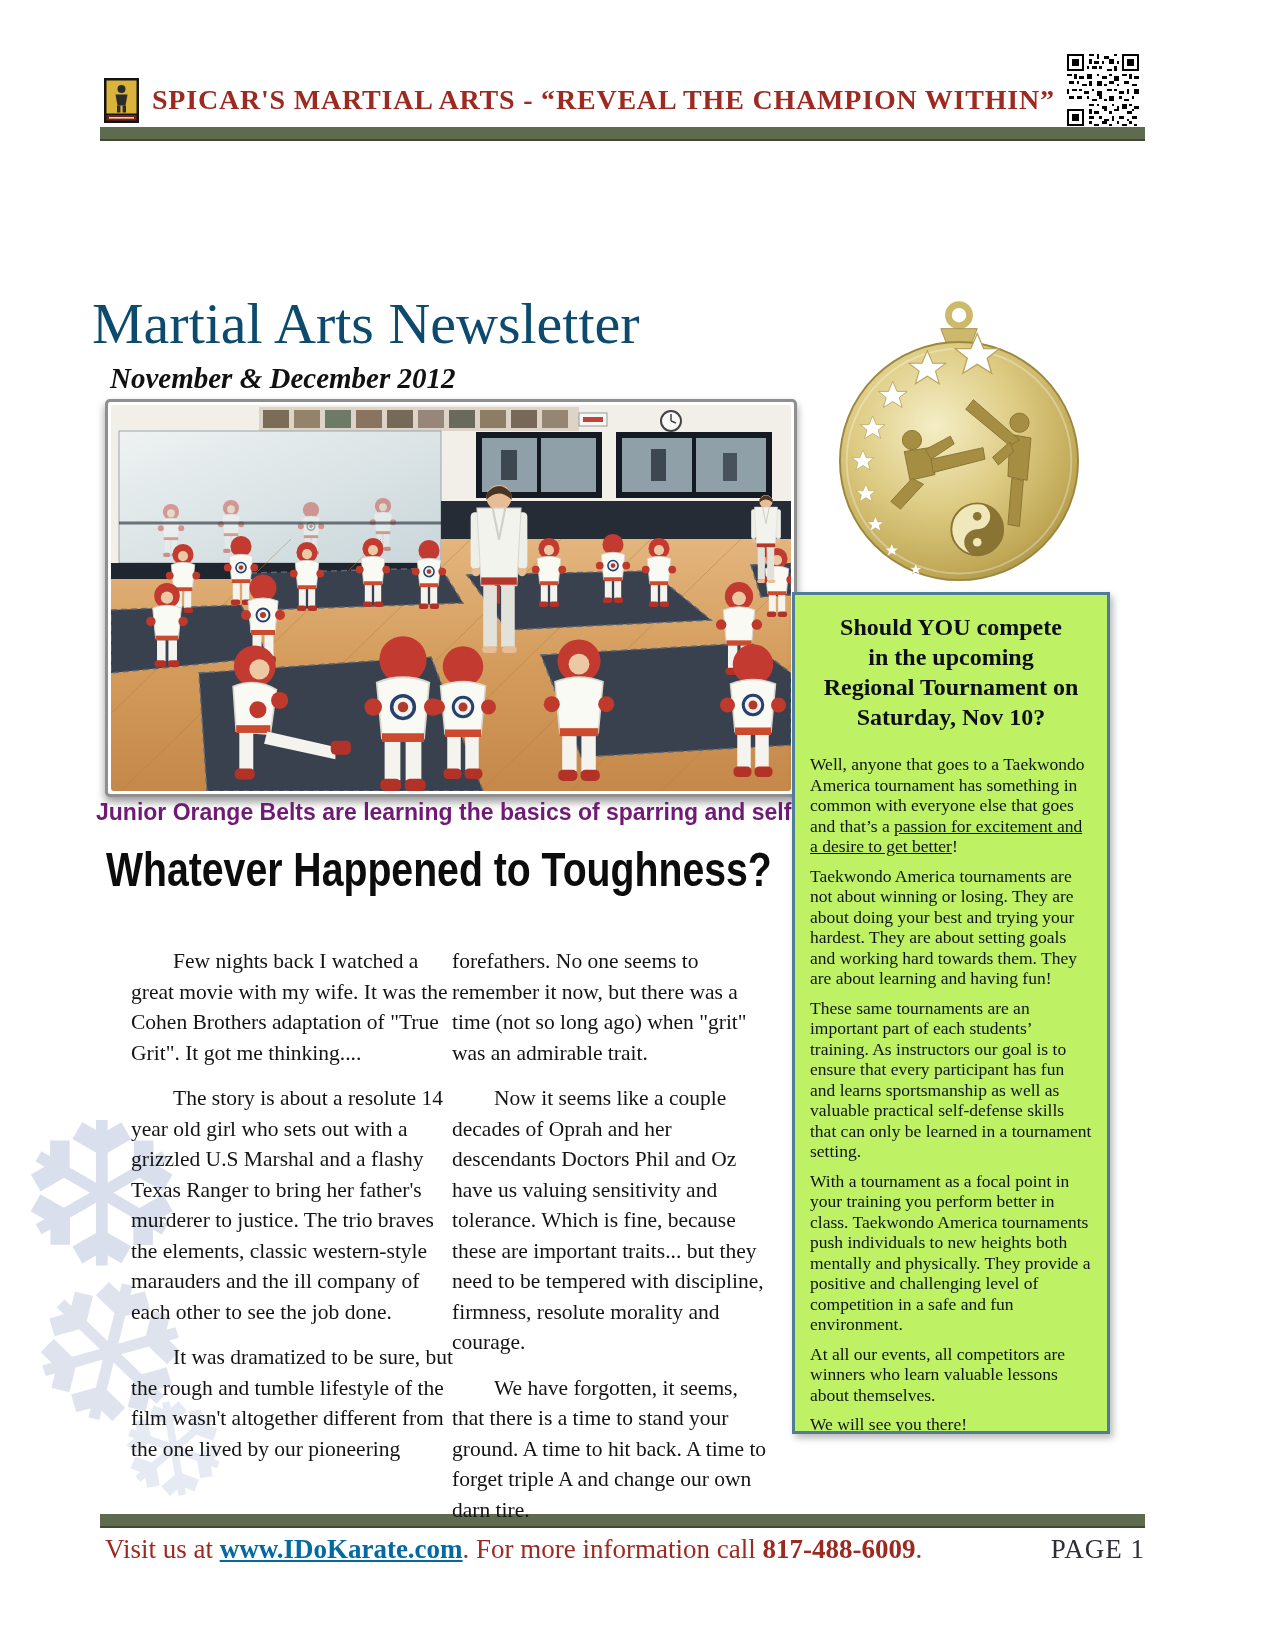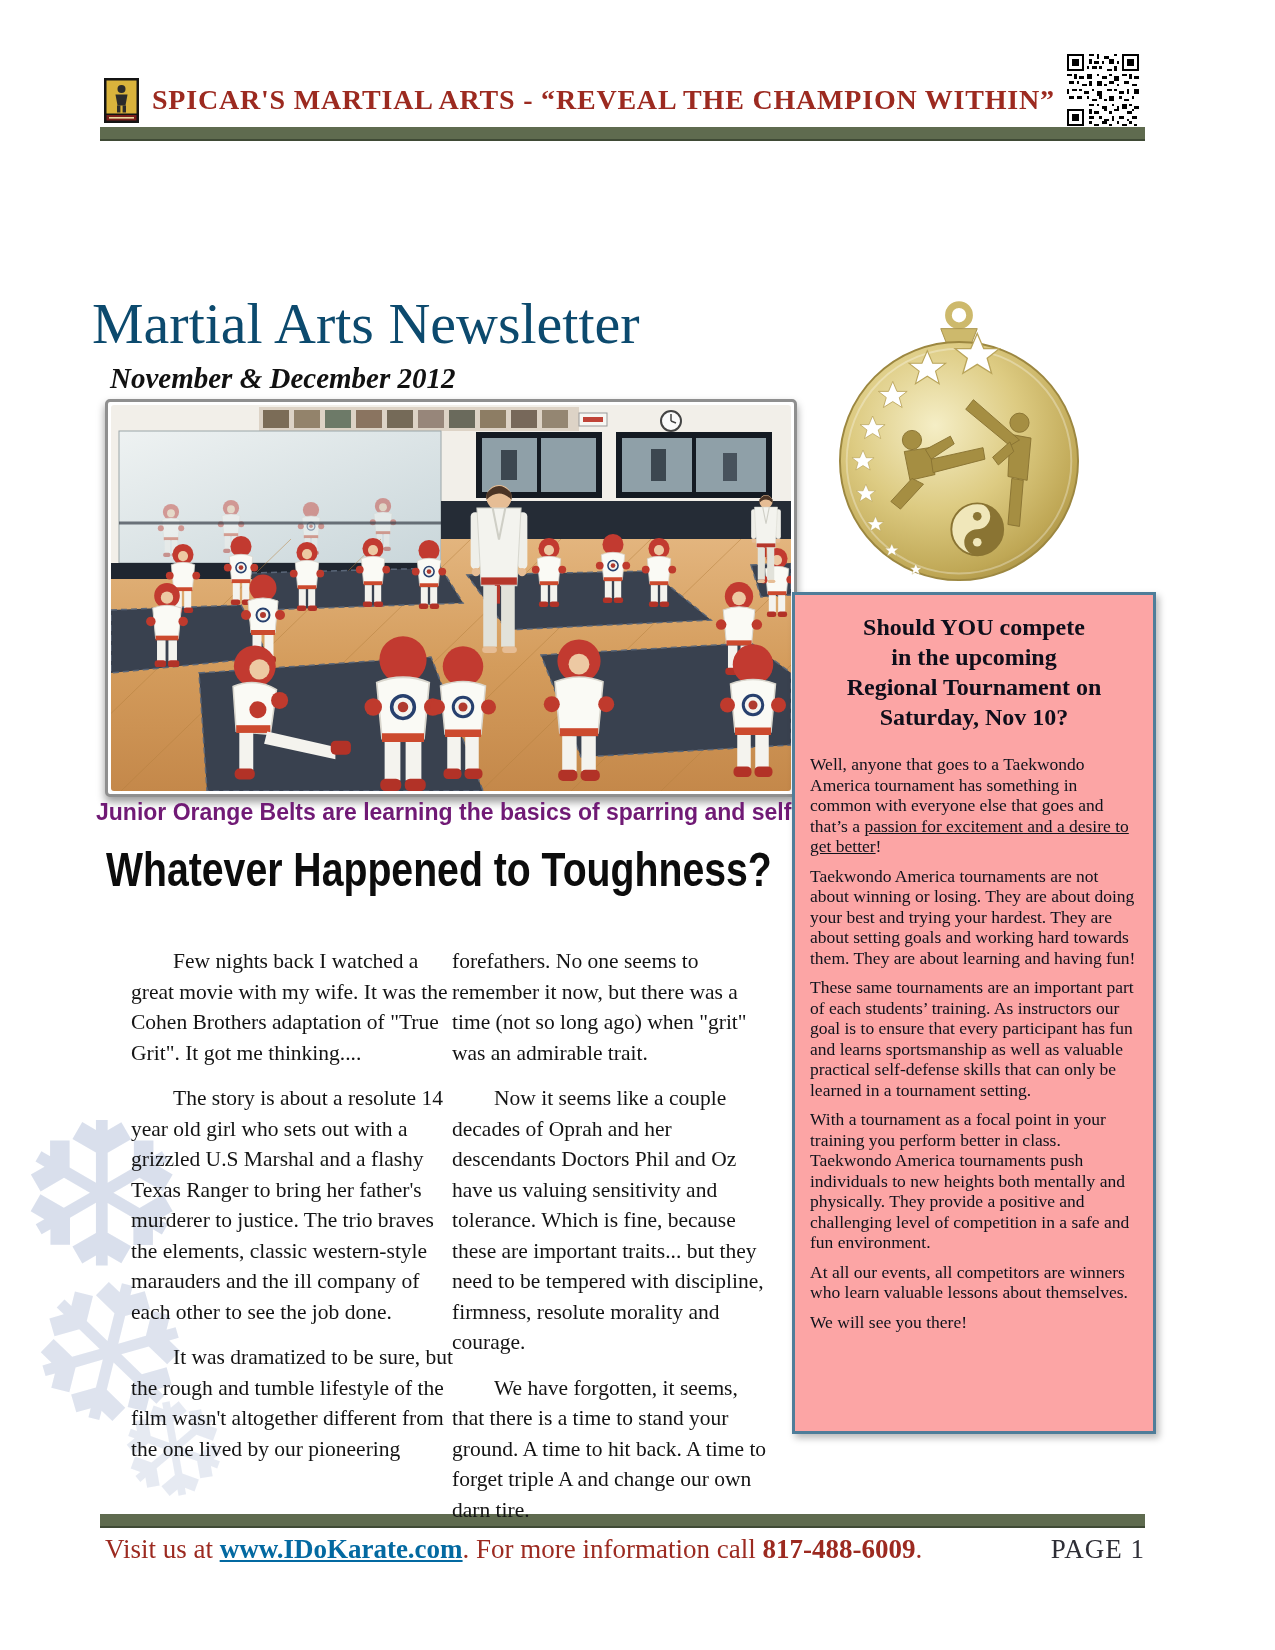--- a/index.html
+++ b/index.html
@@ -38,21 +38,21 @@
   .headline{left:106px;top:841px;font-family:"Liberation Sans",sans-serif;font-weight:800;
             font-size:49px;color:#0c0c0c;transform:scaleX(.8);transform-origin:left top;
             letter-spacing:0;white-space:nowrap;margin:0;}
   .col{top:946px;width:332px;z-index:2;}
   .col1{left:105px;margin-left:26px;}
   .col2{left:452px;width:322px;}
   .col p{margin:0 0 15px 0;font-size:21.5px;line-height:30.5px;color:#141414;}
   .indent{text-indent:42px;}
 
   
-  .sidebar{left:792px;top:592px;width:364px;height:842px;background:#fca5a5;
+  .sidebar{left:792px;top:592px;width:318px;height:842px;background:#bef264;
            border:3px solid #4f7d99;box-sizing:border-box;padding:17px 15px;
            box-shadow:3px 4px 7px rgba(0,0,0,.28);overflow:hidden;}
   .sidebar h3{margin:0 0 22px 0;text-align:center;font-size:24px;line-height:30px;
               color:#0e0e1a;font-weight:700;}
   .sidebar h3 span{display:block;}
   .sidebar p{margin:0 0 9px 0;font-size:17.5px;line-height:20.5px;color:#0f131c;}
   .u{text-decoration:underline;}
 
   
   .wm{position:absolute;z-index:1;color:#93a4c9;font-family:"DejaVu Sans",sans-serif;

